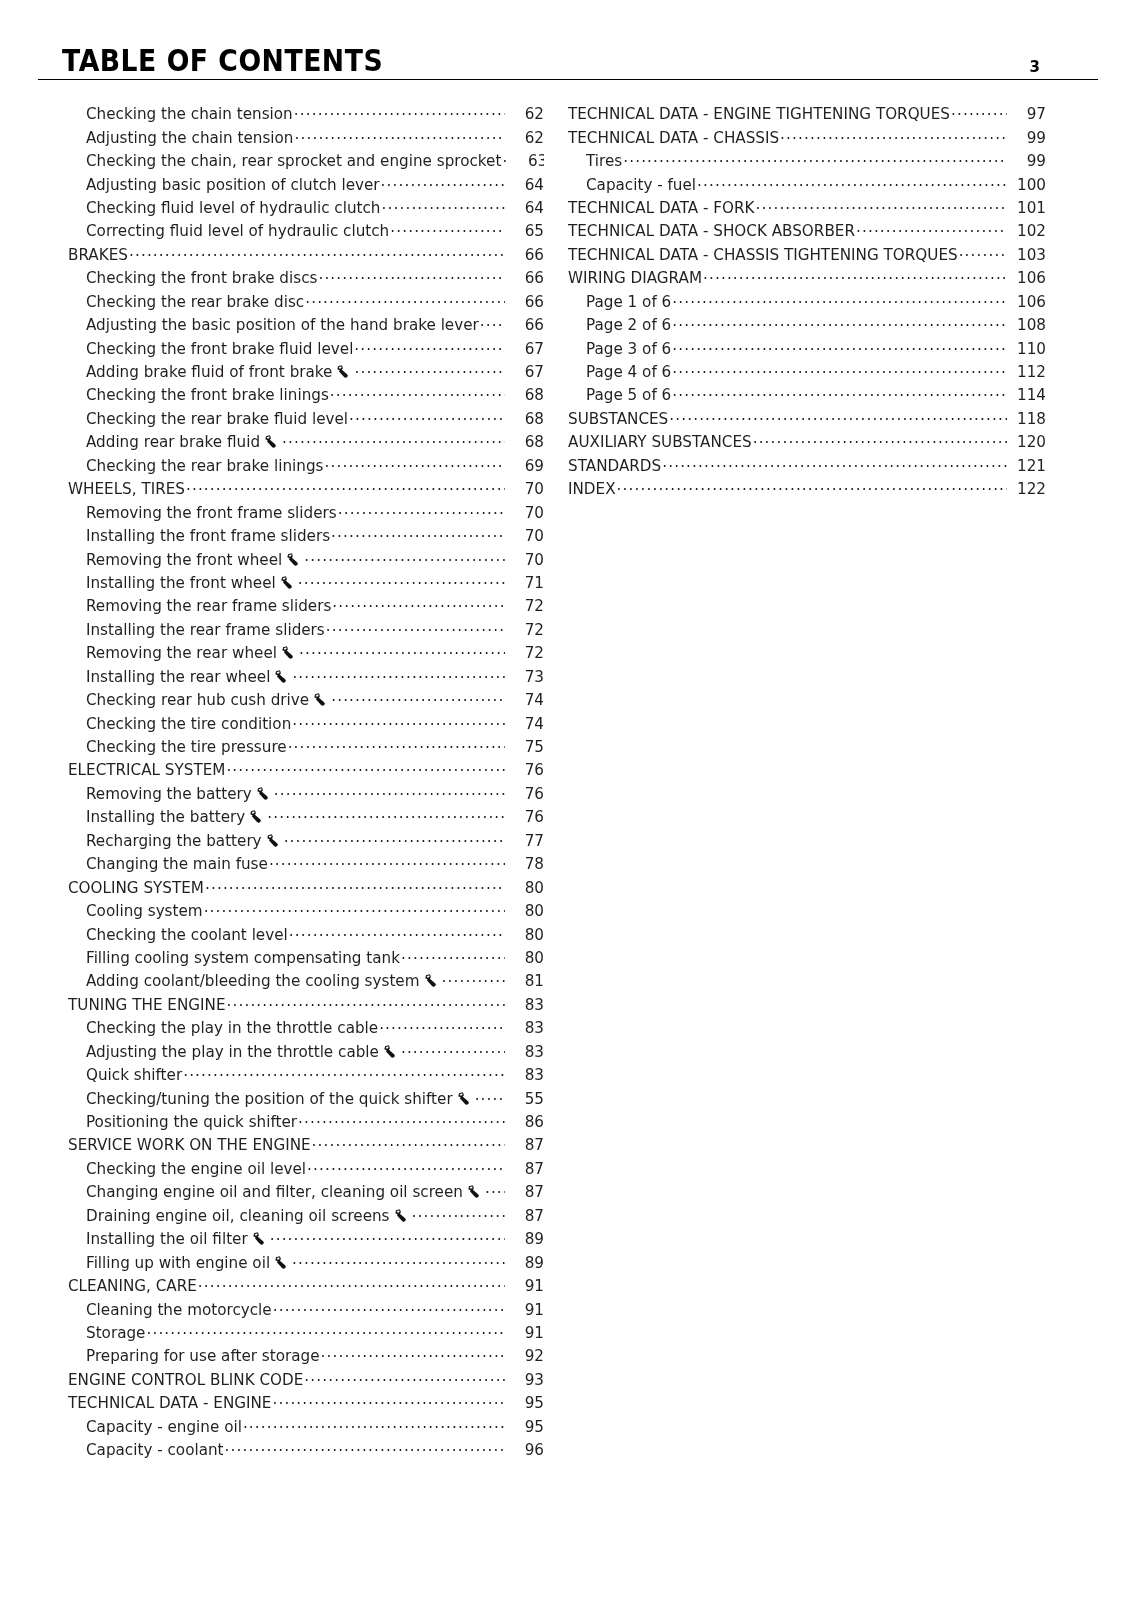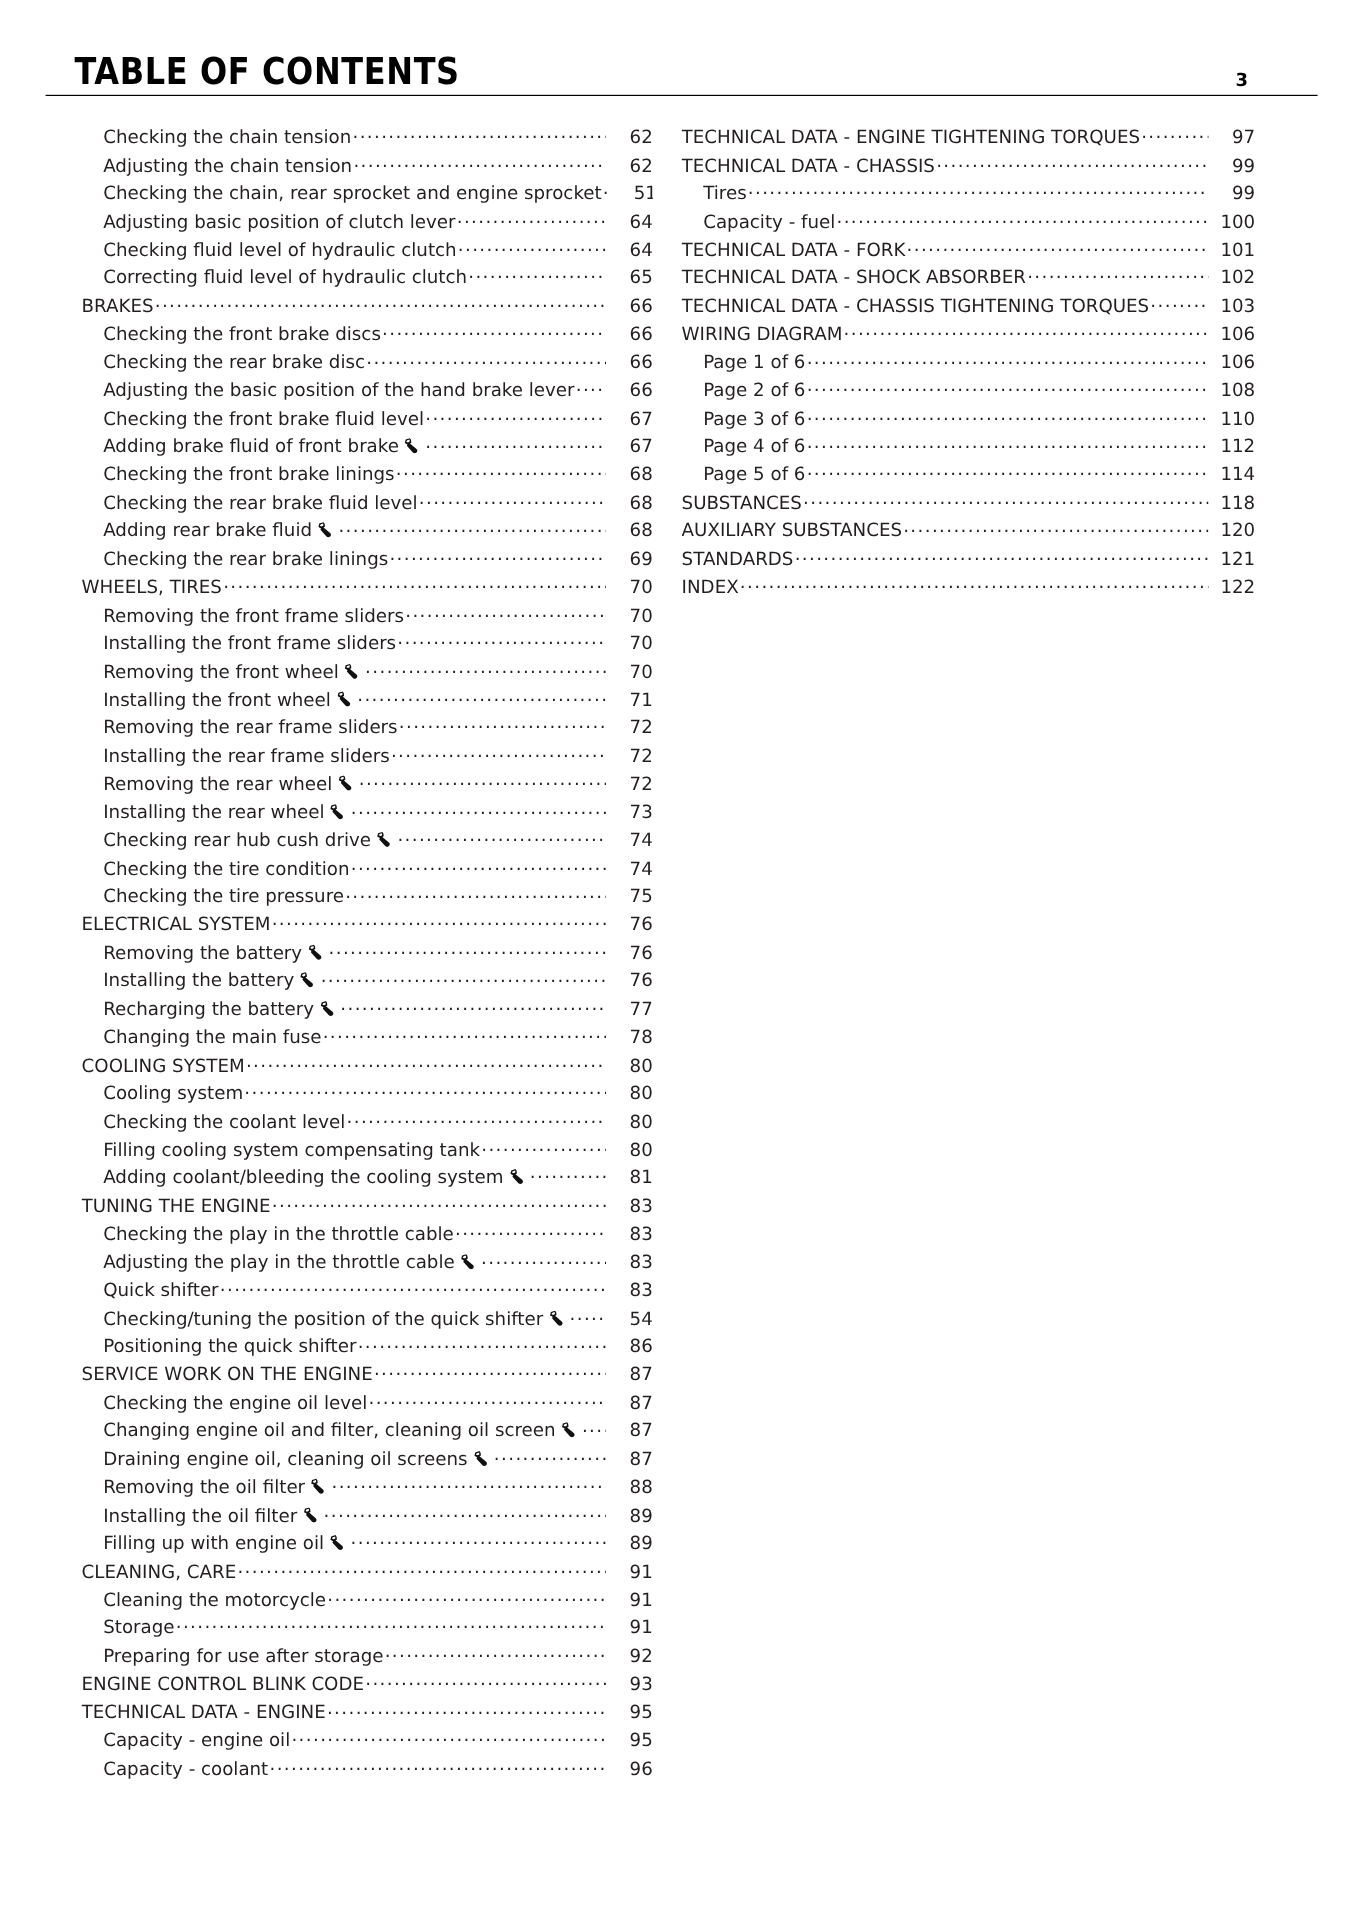--- a/index.html
+++ b/index.html
@@ -139,21 +139,21 @@
         <span class="pageno">62</span>
       </div>
       <div class="entry lvl2">
         <span class="label">Adjusting the chain tension</span>
         <span class="leader"></span>
         <span class="pageno">62</span>
       </div>
       <div class="entry lvl2">
         <span class="label">Checking the chain, rear sprocket and engine sprocket</span>
         <span class="leader"></span>
-        <span class="pageno">51</span>
+        <span class="pageno">63</span>
       </div>
       <div class="entry lvl2">
         <span class="label">Adjusting basic position of clutch lever</span>
         <span class="leader"></span>
         <span class="pageno">64</span>
       </div>
       <div class="entry lvl2">
         <span class="label">Checking fluid level of hydraulic clutch</span>
         <span class="leader"></span>
         <span class="pageno">64</span>
@@ -417,21 +417,21 @@
       </div>
       <div class="entry lvl2">
         <span class="label">Checking/tuning the position of the quick shifter</span>
         <span class="wrench">
           <svg width="15" height="13" viewBox="0 0 15 13" xmlns="http://www.w3.org/2000/svg">
             <path d="M4.55 0.25 L1.05 1.35 L0.35 4.15 L2.55 5.35 L2.05 6.55 L7.05 12.1 C7.9 12.95 9.3 12.95 10.15 12.1 C11.0 11.25 11.0 9.95 10.1 9.15 L4.6 4.5 L5.75 3.9 L5.5 1.55 Z" fill="#111111"></path>
             <path d="M2.35 1.95 L4.3 1.35 L4.45 3.0 L2.95 3.75 L1.6 3.1 Z" fill="#ffffff"></path>
           </svg>
         </span>
         <span class="leader"></span>
-        <span class="pageno">54</span>
+        <span class="pageno">55</span>
       </div>
       <div class="entry lvl2">
         <span class="label">Positioning the quick shifter</span>
         <span class="leader"></span>
         <span class="pageno">86</span>
       </div>
       <div class="entry lvl1">
         <span class="label">SERVICE WORK ON THE ENGINE</span>
         <span class="leader"></span>
         <span class="pageno">87</span>
@@ -455,31 +455,20 @@
       <div class="entry lvl2">
         <span class="label">Draining engine oil, cleaning oil screens</span>
         <span class="wrench">
           <svg width="15" height="13" viewBox="0 0 15 13" xmlns="http://www.w3.org/2000/svg">
             <path d="M4.55 0.25 L1.05 1.35 L0.35 4.15 L2.55 5.35 L2.05 6.55 L7.05 12.1 C7.9 12.95 9.3 12.95 10.15 12.1 C11.0 11.25 11.0 9.95 10.1 9.15 L4.6 4.5 L5.75 3.9 L5.5 1.55 Z" fill="#111111"></path>
             <path d="M2.35 1.95 L4.3 1.35 L4.45 3.0 L2.95 3.75 L1.6 3.1 Z" fill="#ffffff"></path>
           </svg>
         </span>
         <span class="leader"></span>
         <span class="pageno">87</span>
-      </div>
-      <div class="entry lvl2">
-        <span class="label">Removing the oil filter</span>
-        <span class="wrench">
-          <svg width="15" height="13" viewBox="0 0 15 13" xmlns="http://www.w3.org/2000/svg">
-            <path d="M4.55 0.25 L1.05 1.35 L0.35 4.15 L2.55 5.35 L2.05 6.55 L7.05 12.1 C7.9 12.95 9.3 12.95 10.15 12.1 C11.0 11.25 11.0 9.95 10.1 9.15 L4.6 4.5 L5.75 3.9 L5.5 1.55 Z" fill="#111111"></path>
-            <path d="M2.35 1.95 L4.3 1.35 L4.45 3.0 L2.95 3.75 L1.6 3.1 Z" fill="#ffffff"></path>
-          </svg>
-        </span>
-        <span class="leader"></span>
-        <span class="pageno">88</span>
       </div>
       <div class="entry lvl2">
         <span class="label">Installing the oil filter</span>
         <span class="wrench">
           <svg width="15" height="13" viewBox="0 0 15 13" xmlns="http://www.w3.org/2000/svg">
             <path d="M4.55 0.25 L1.05 1.35 L0.35 4.15 L2.55 5.35 L2.05 6.55 L7.05 12.1 C7.9 12.95 9.3 12.95 10.15 12.1 C11.0 11.25 11.0 9.95 10.1 9.15 L4.6 4.5 L5.75 3.9 L5.5 1.55 Z" fill="#111111"></path>
             <path d="M2.35 1.95 L4.3 1.35 L4.45 3.0 L2.95 3.75 L1.6 3.1 Z" fill="#ffffff"></path>
           </svg>
         </span>
         <span class="leader"></span>

